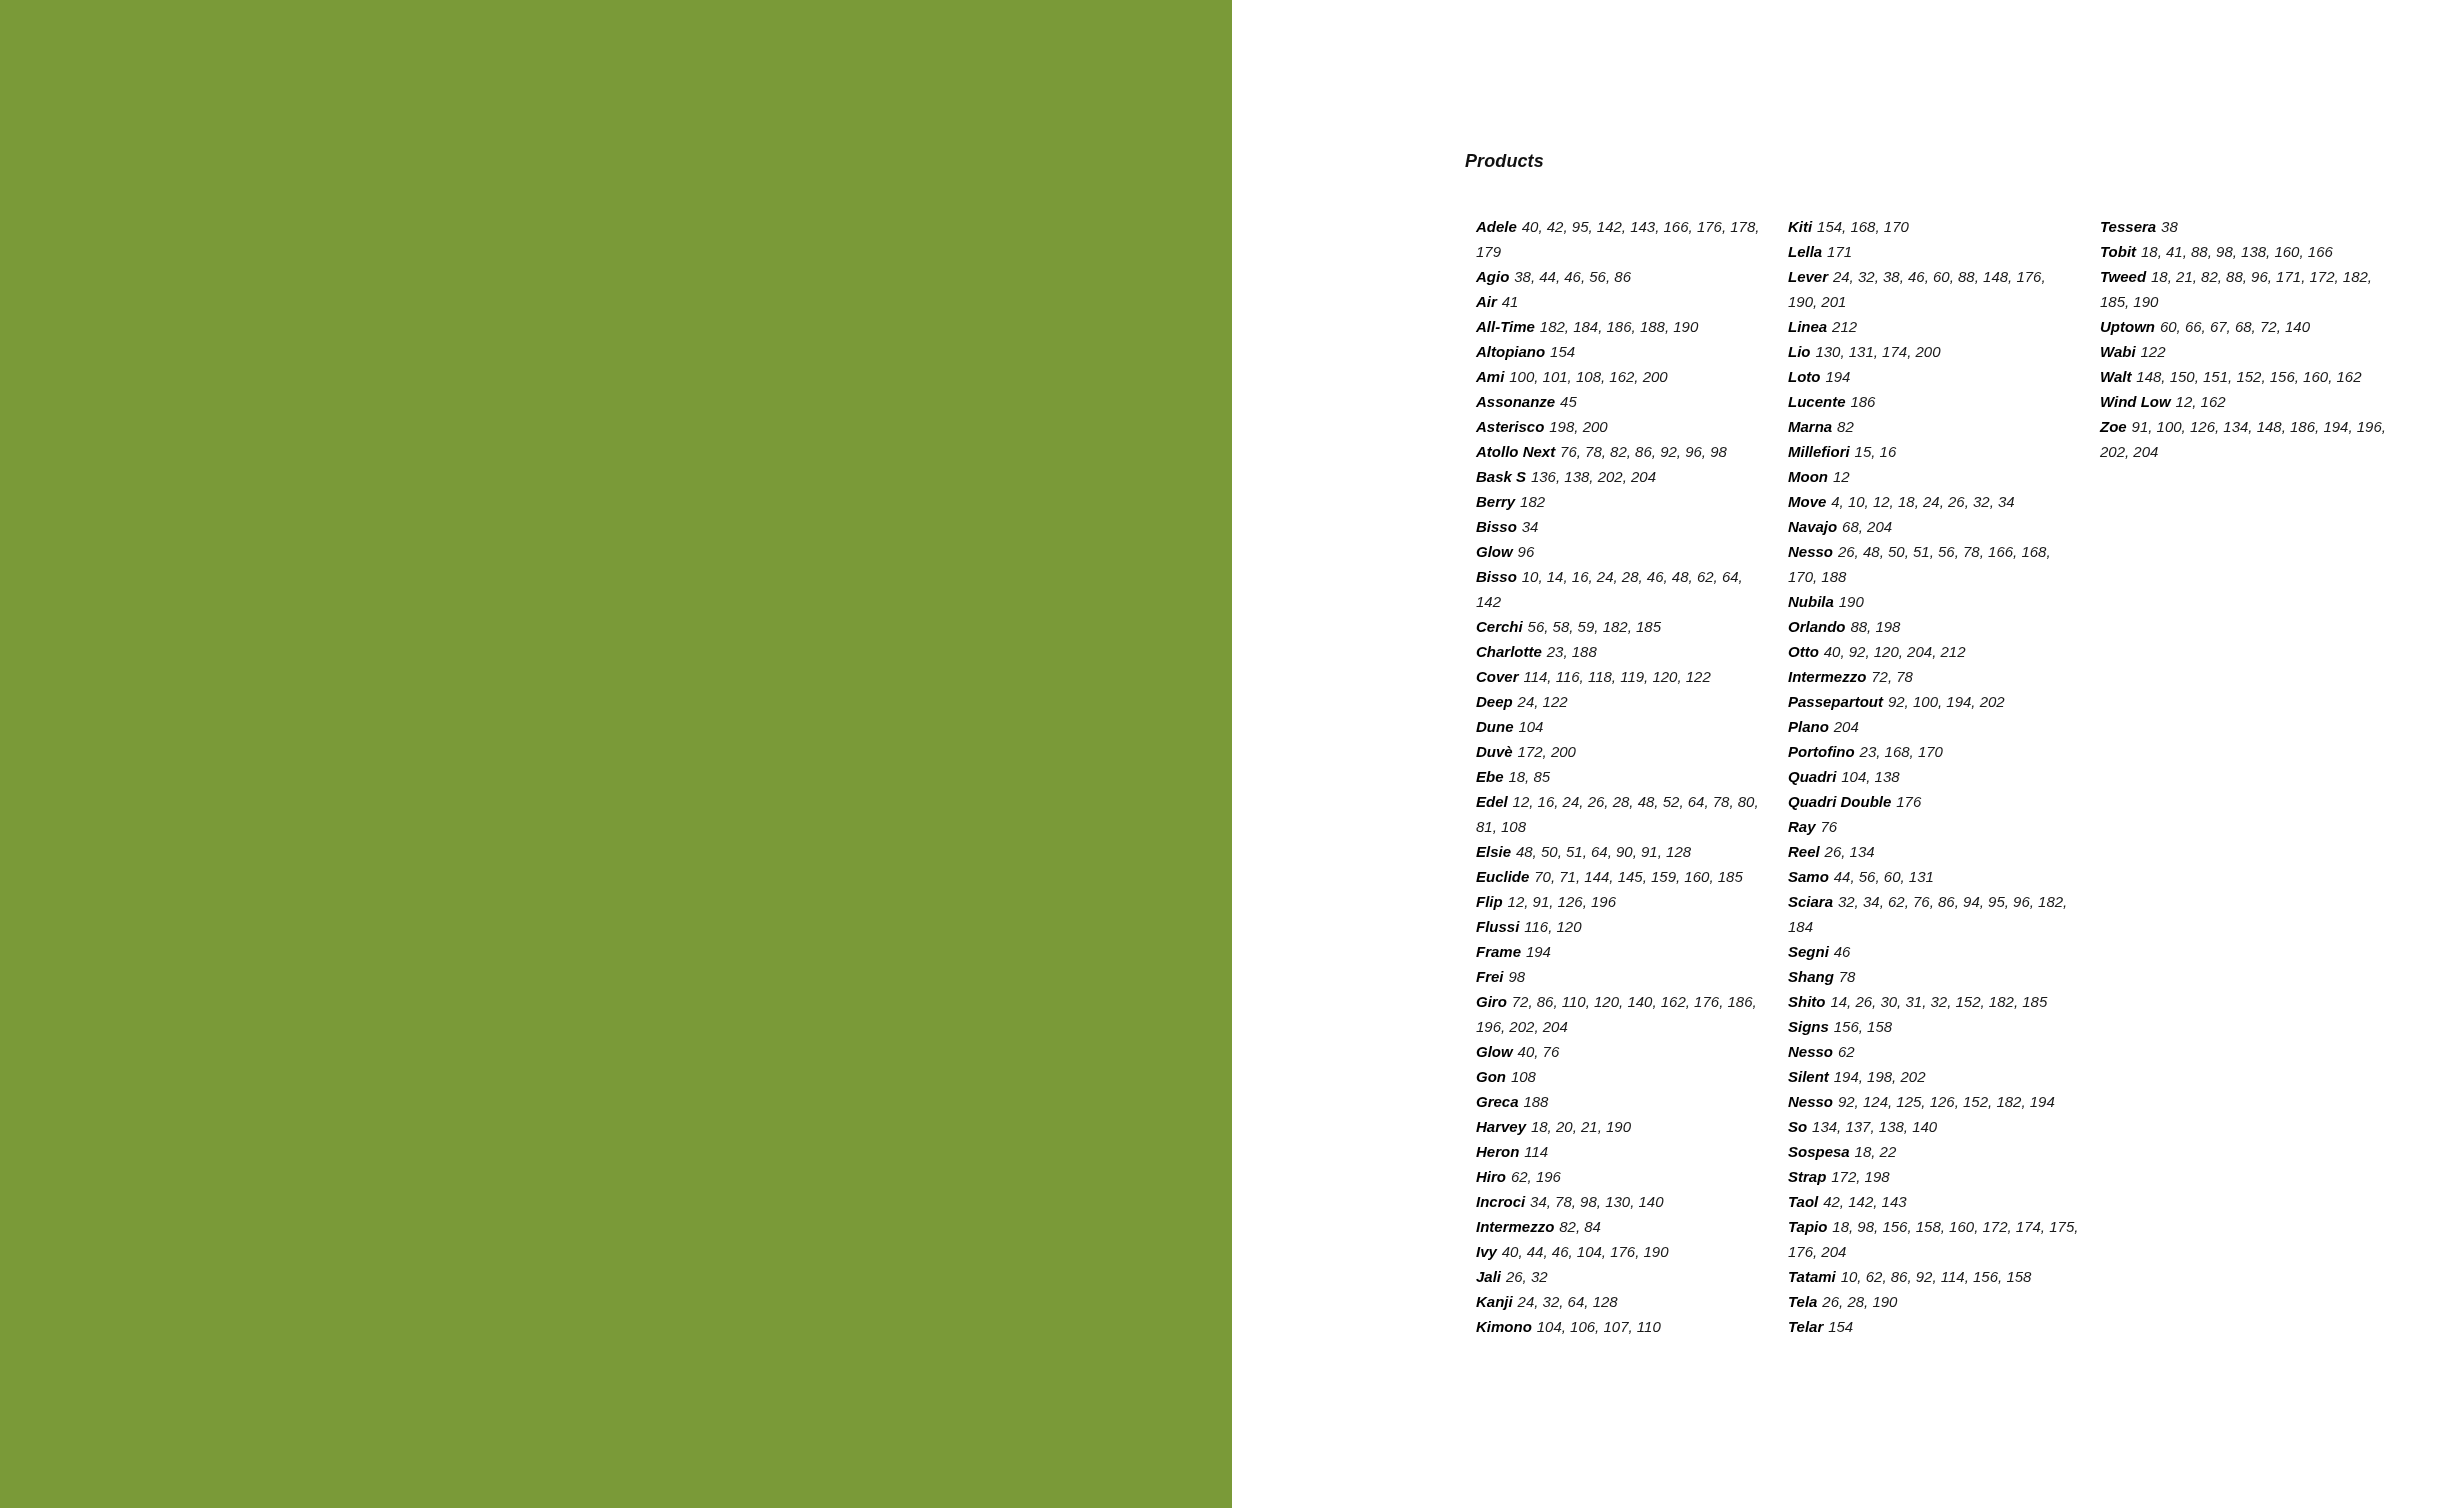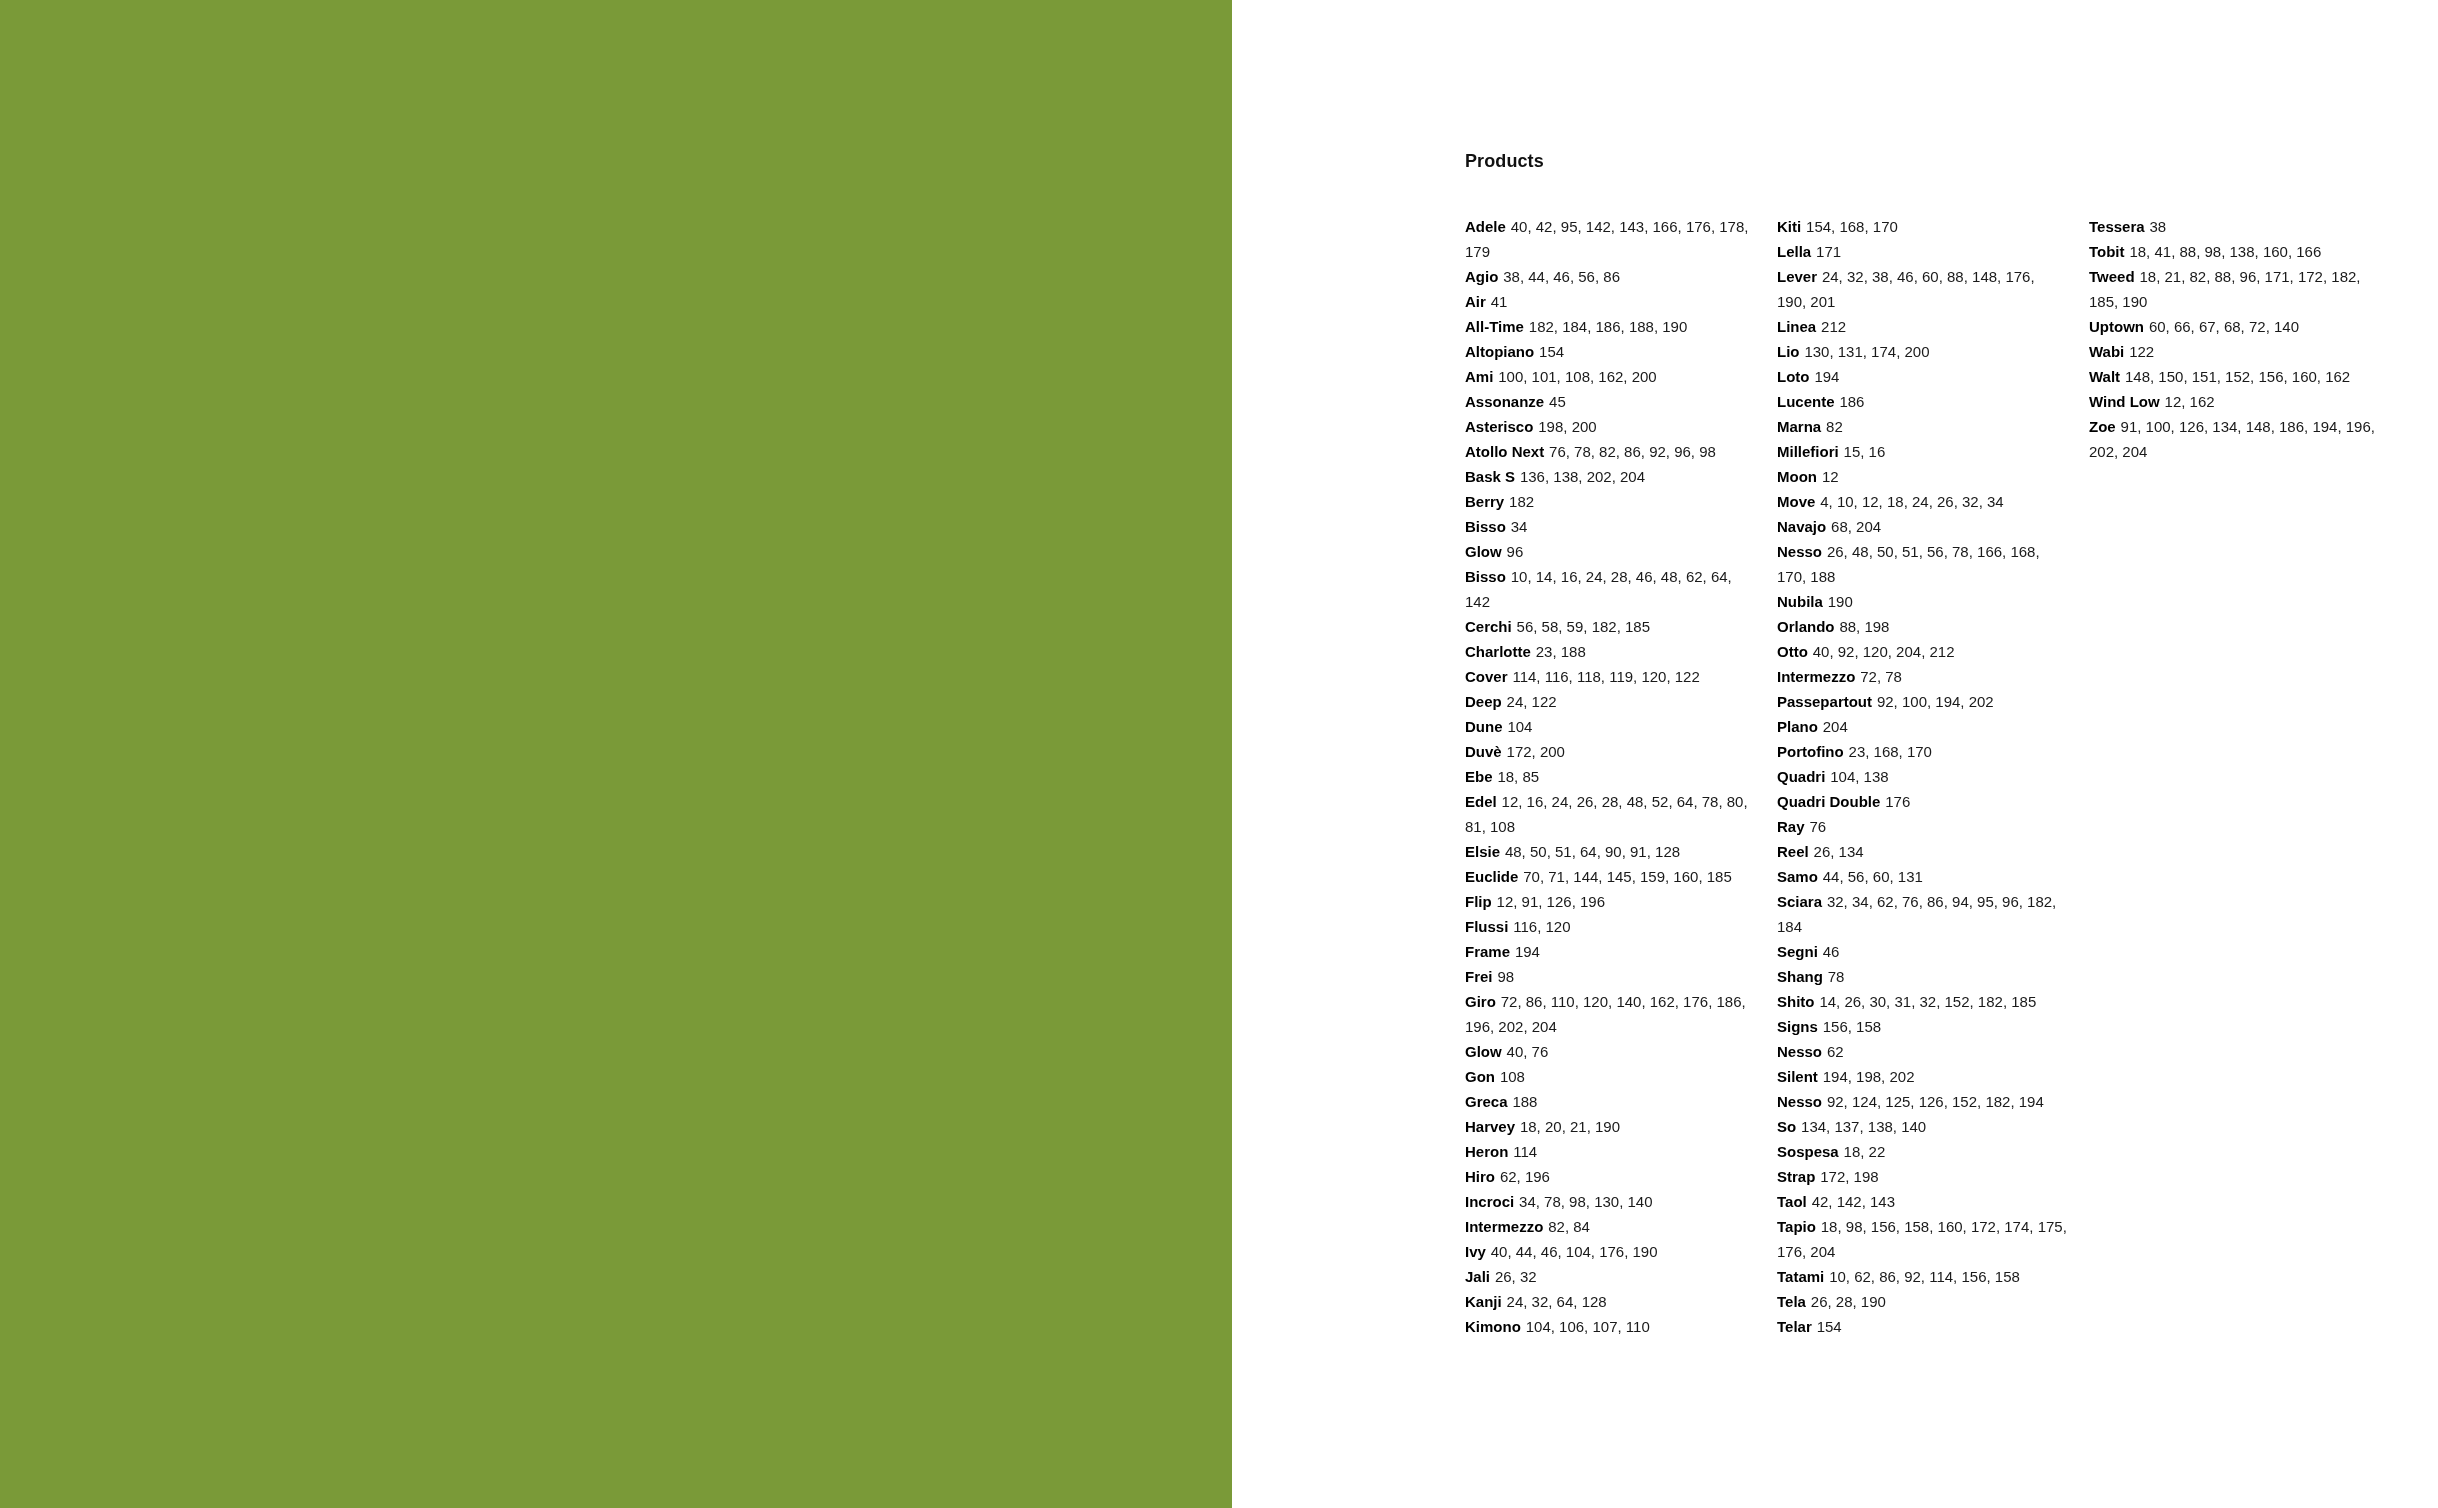--- a/index.html
+++ b/index.html
@@ -23,33 +23,34 @@
     height: 1509px;
     background: #7a9a38;
   }
   .right-panel {
     position: absolute;
     left: 1232px;
     top: 0;
     width: 1206px;
     height: 1509px;
     background: #ffffff;
+    font-style: italic;
   }
   .index-title {
     position: absolute;
     left: 233px;
     top: 151px;
     font-size: 18px;
     font-weight: bold;
     color: #111111;
     letter-spacing: 0.1px;
   }
   .columns {
     position: absolute;
-    left: 233px;
+    left: 244px;
     top: 214px;
     width: 936px;
     display: flex;
     flex-direction: row;
     gap: 0;
   }
   .col {
     width: 312px;
     box-sizing: border-box;
     padding-right: 21.5px;

